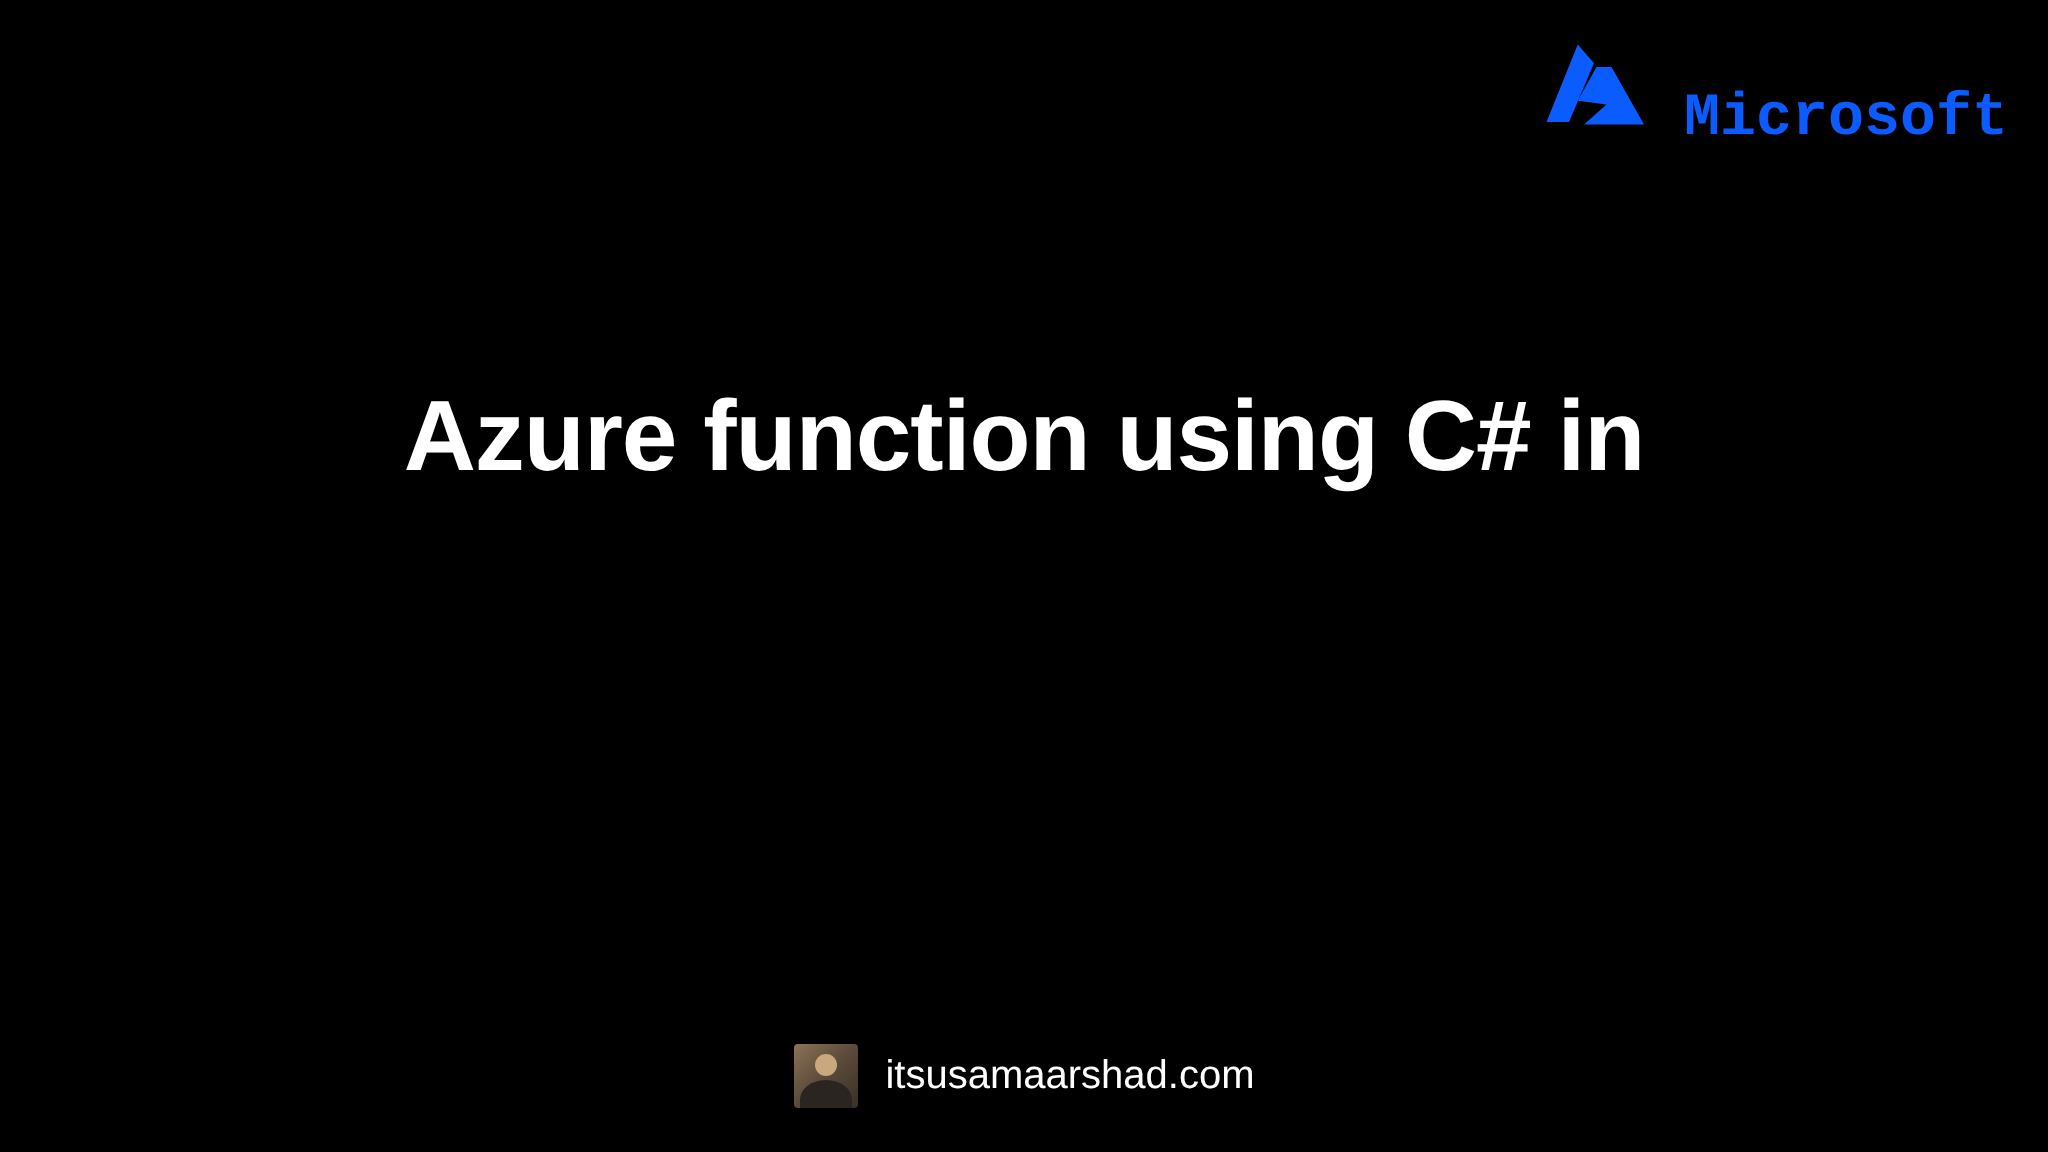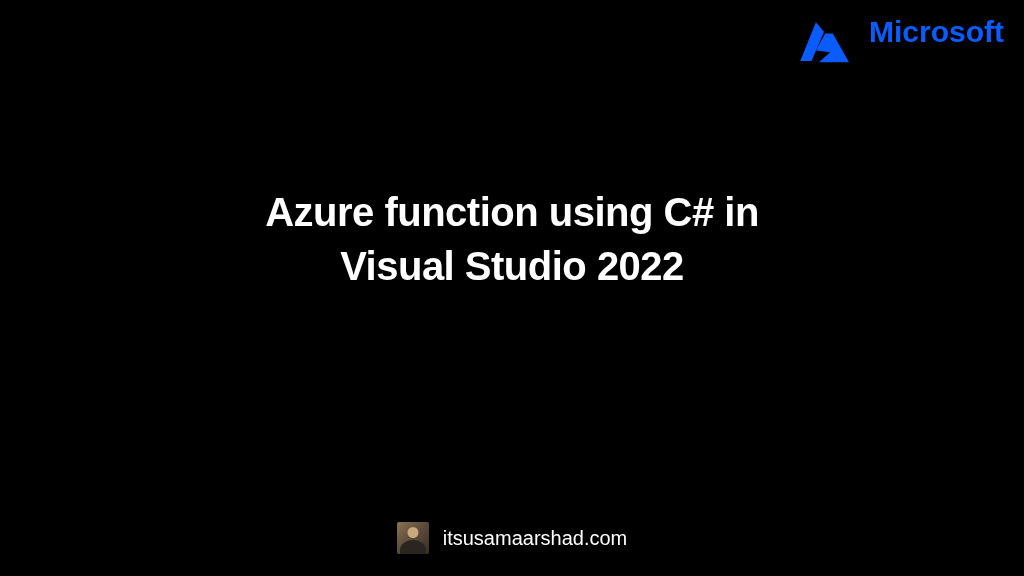--- a/index.html
+++ b/index.html
@@ -13,41 +13,42 @@
       background: #000000;
       font-family: -apple-system, BlinkMacSystemFont, "Segoe UI", Arial, sans-serif;
       position: relative;
       overflow: hidden;
     }
     .azure-logo {
       position: absolute;
       top: 16px;
       right: 20px;
       display: flex;
-      align-items: flex-start;
+      align-items: flex-end;
       gap: 10px;
+      font-family: Liberation Mono, monospace;
     }
     .azure-icon {
       width: 70px;
       height: 60px;
     }
     .azure-text {
       color: #0b5cff;
       font-size: 30px;
       font-weight: 600;
       line-height: 1.05;
     }
     .main-title {
       position: absolute;
       top: 185px;
       left: 0;
       right: 0;
       text-align: center;
       color: #ffffff;
-      font-size: 40px;
+      font-size: 50px;
       font-weight: 800;
       line-height: 1.35;
       letter-spacing: -0.5px;
     }
     .footer {
       position: absolute;
       bottom: 22px;
       left: 0;
       right: 0;
       display: flex;
@@ -102,19 +103,18 @@
       <path fill="#0b5cff" d="M 50 28 L 35 55 L 58 58 L 40 74 L 88 74 L 62 28 Z"></path>
     </svg>
   </span>
   <div class="azure-text">
     <div>Microsoft</div>
   </div>
 </div>
 
 <div class="main-title">
   <div>Azure function using C# in</div>
-  <div>Visual Studio 2022</div>
 </div>
 
 <div class="footer">
   <div class="avatar"></div>
   <div class="website">itsusamaarshad.com</div>
 </div>
 
 </body></html>

